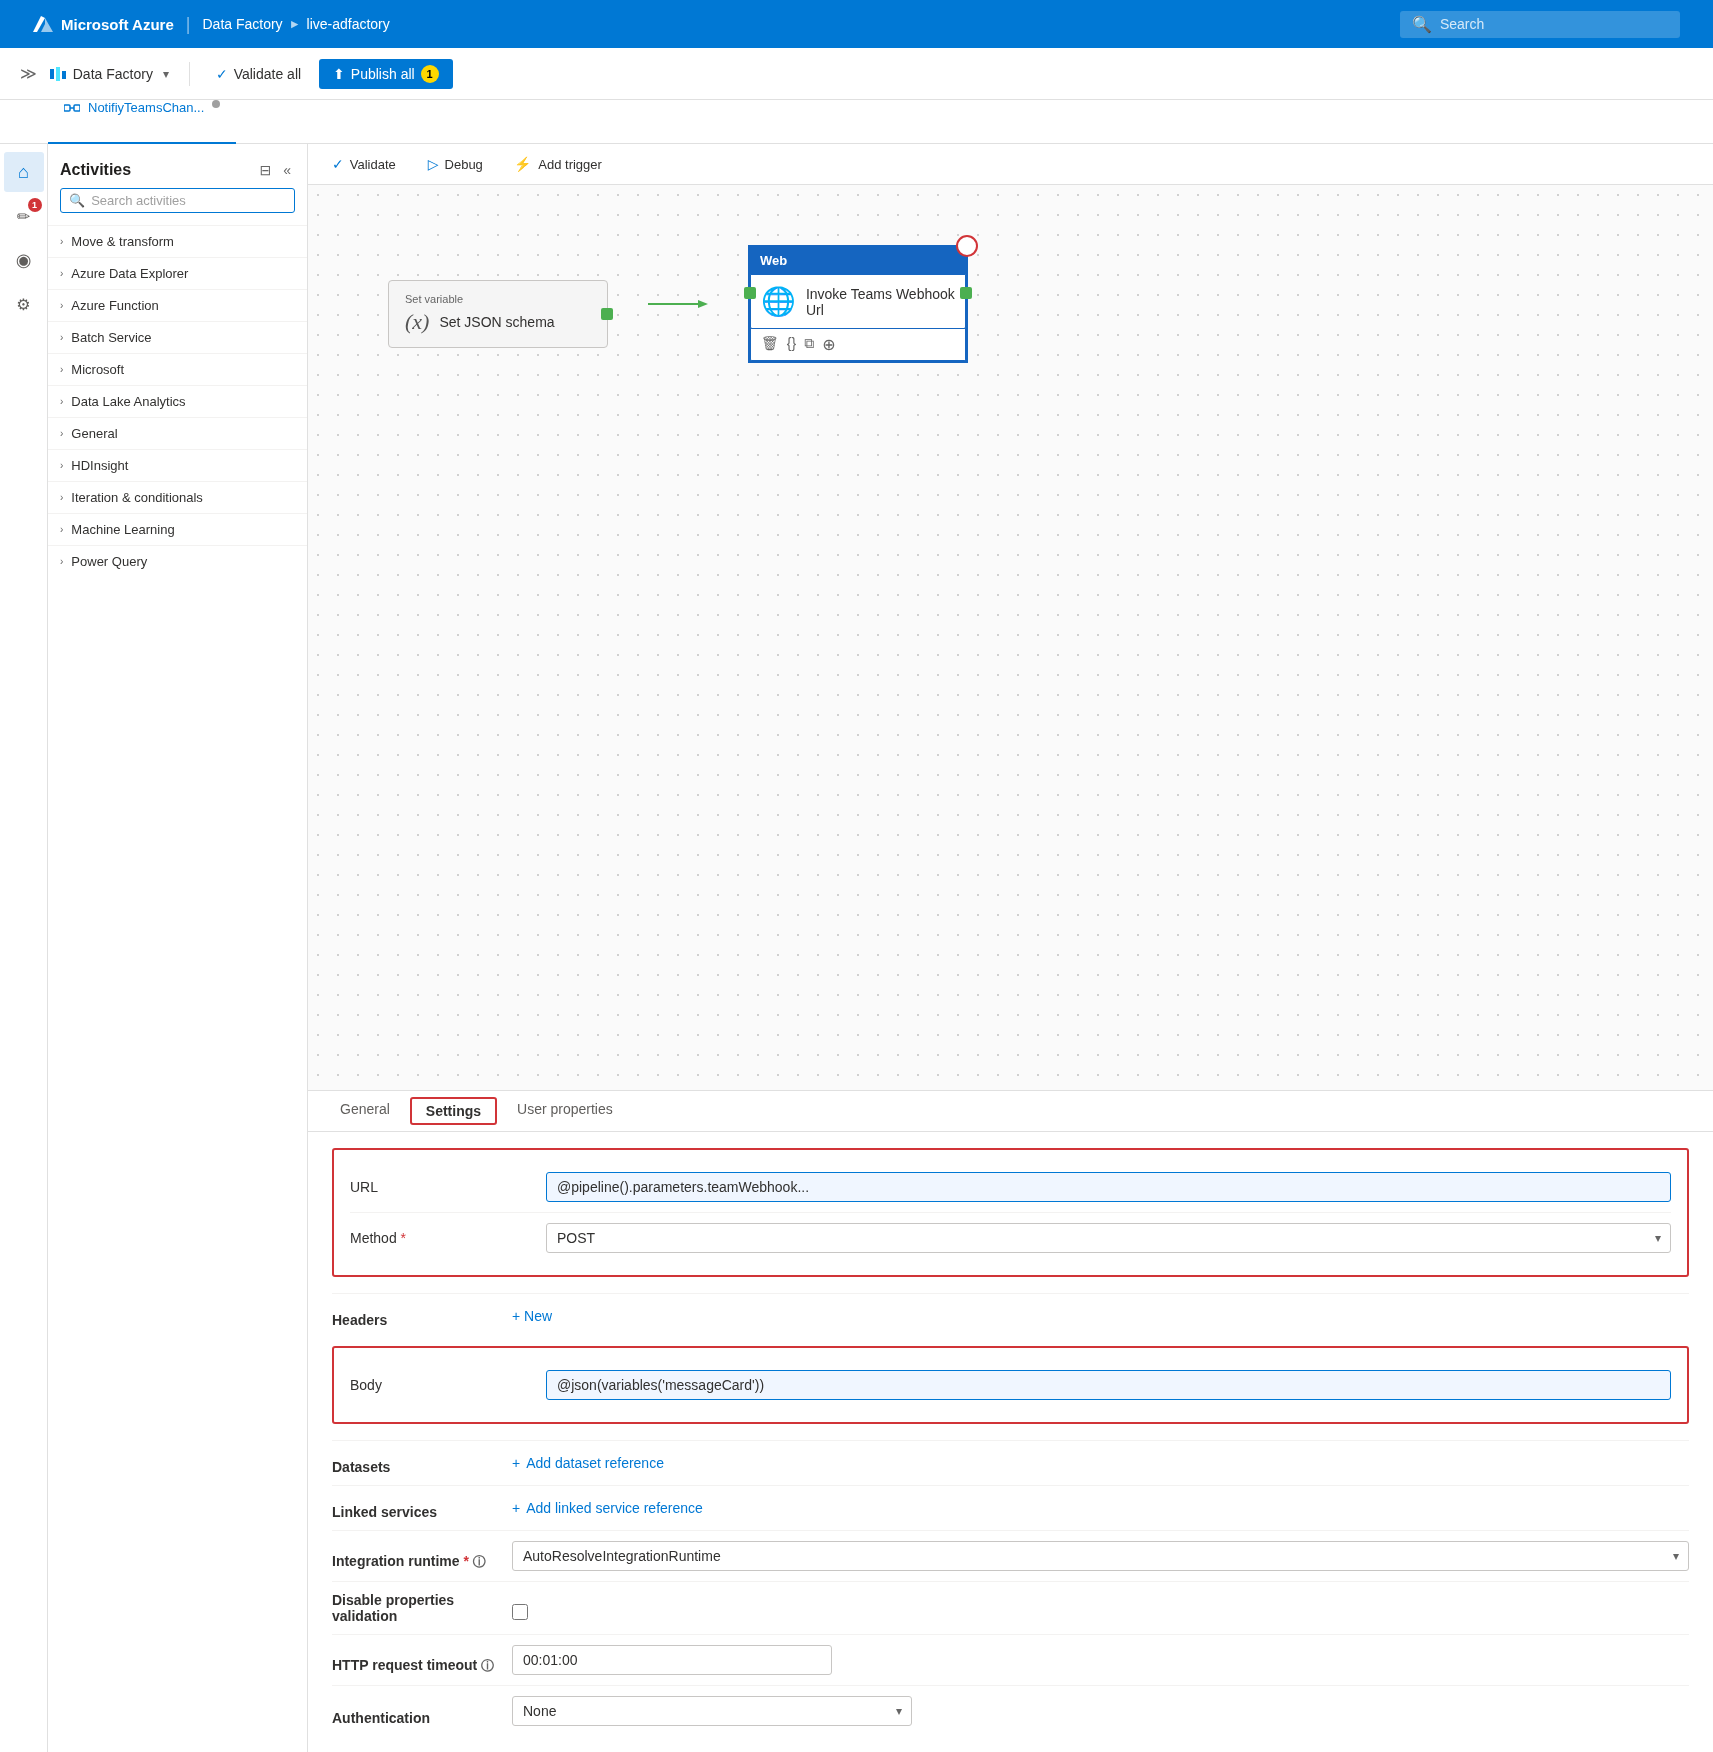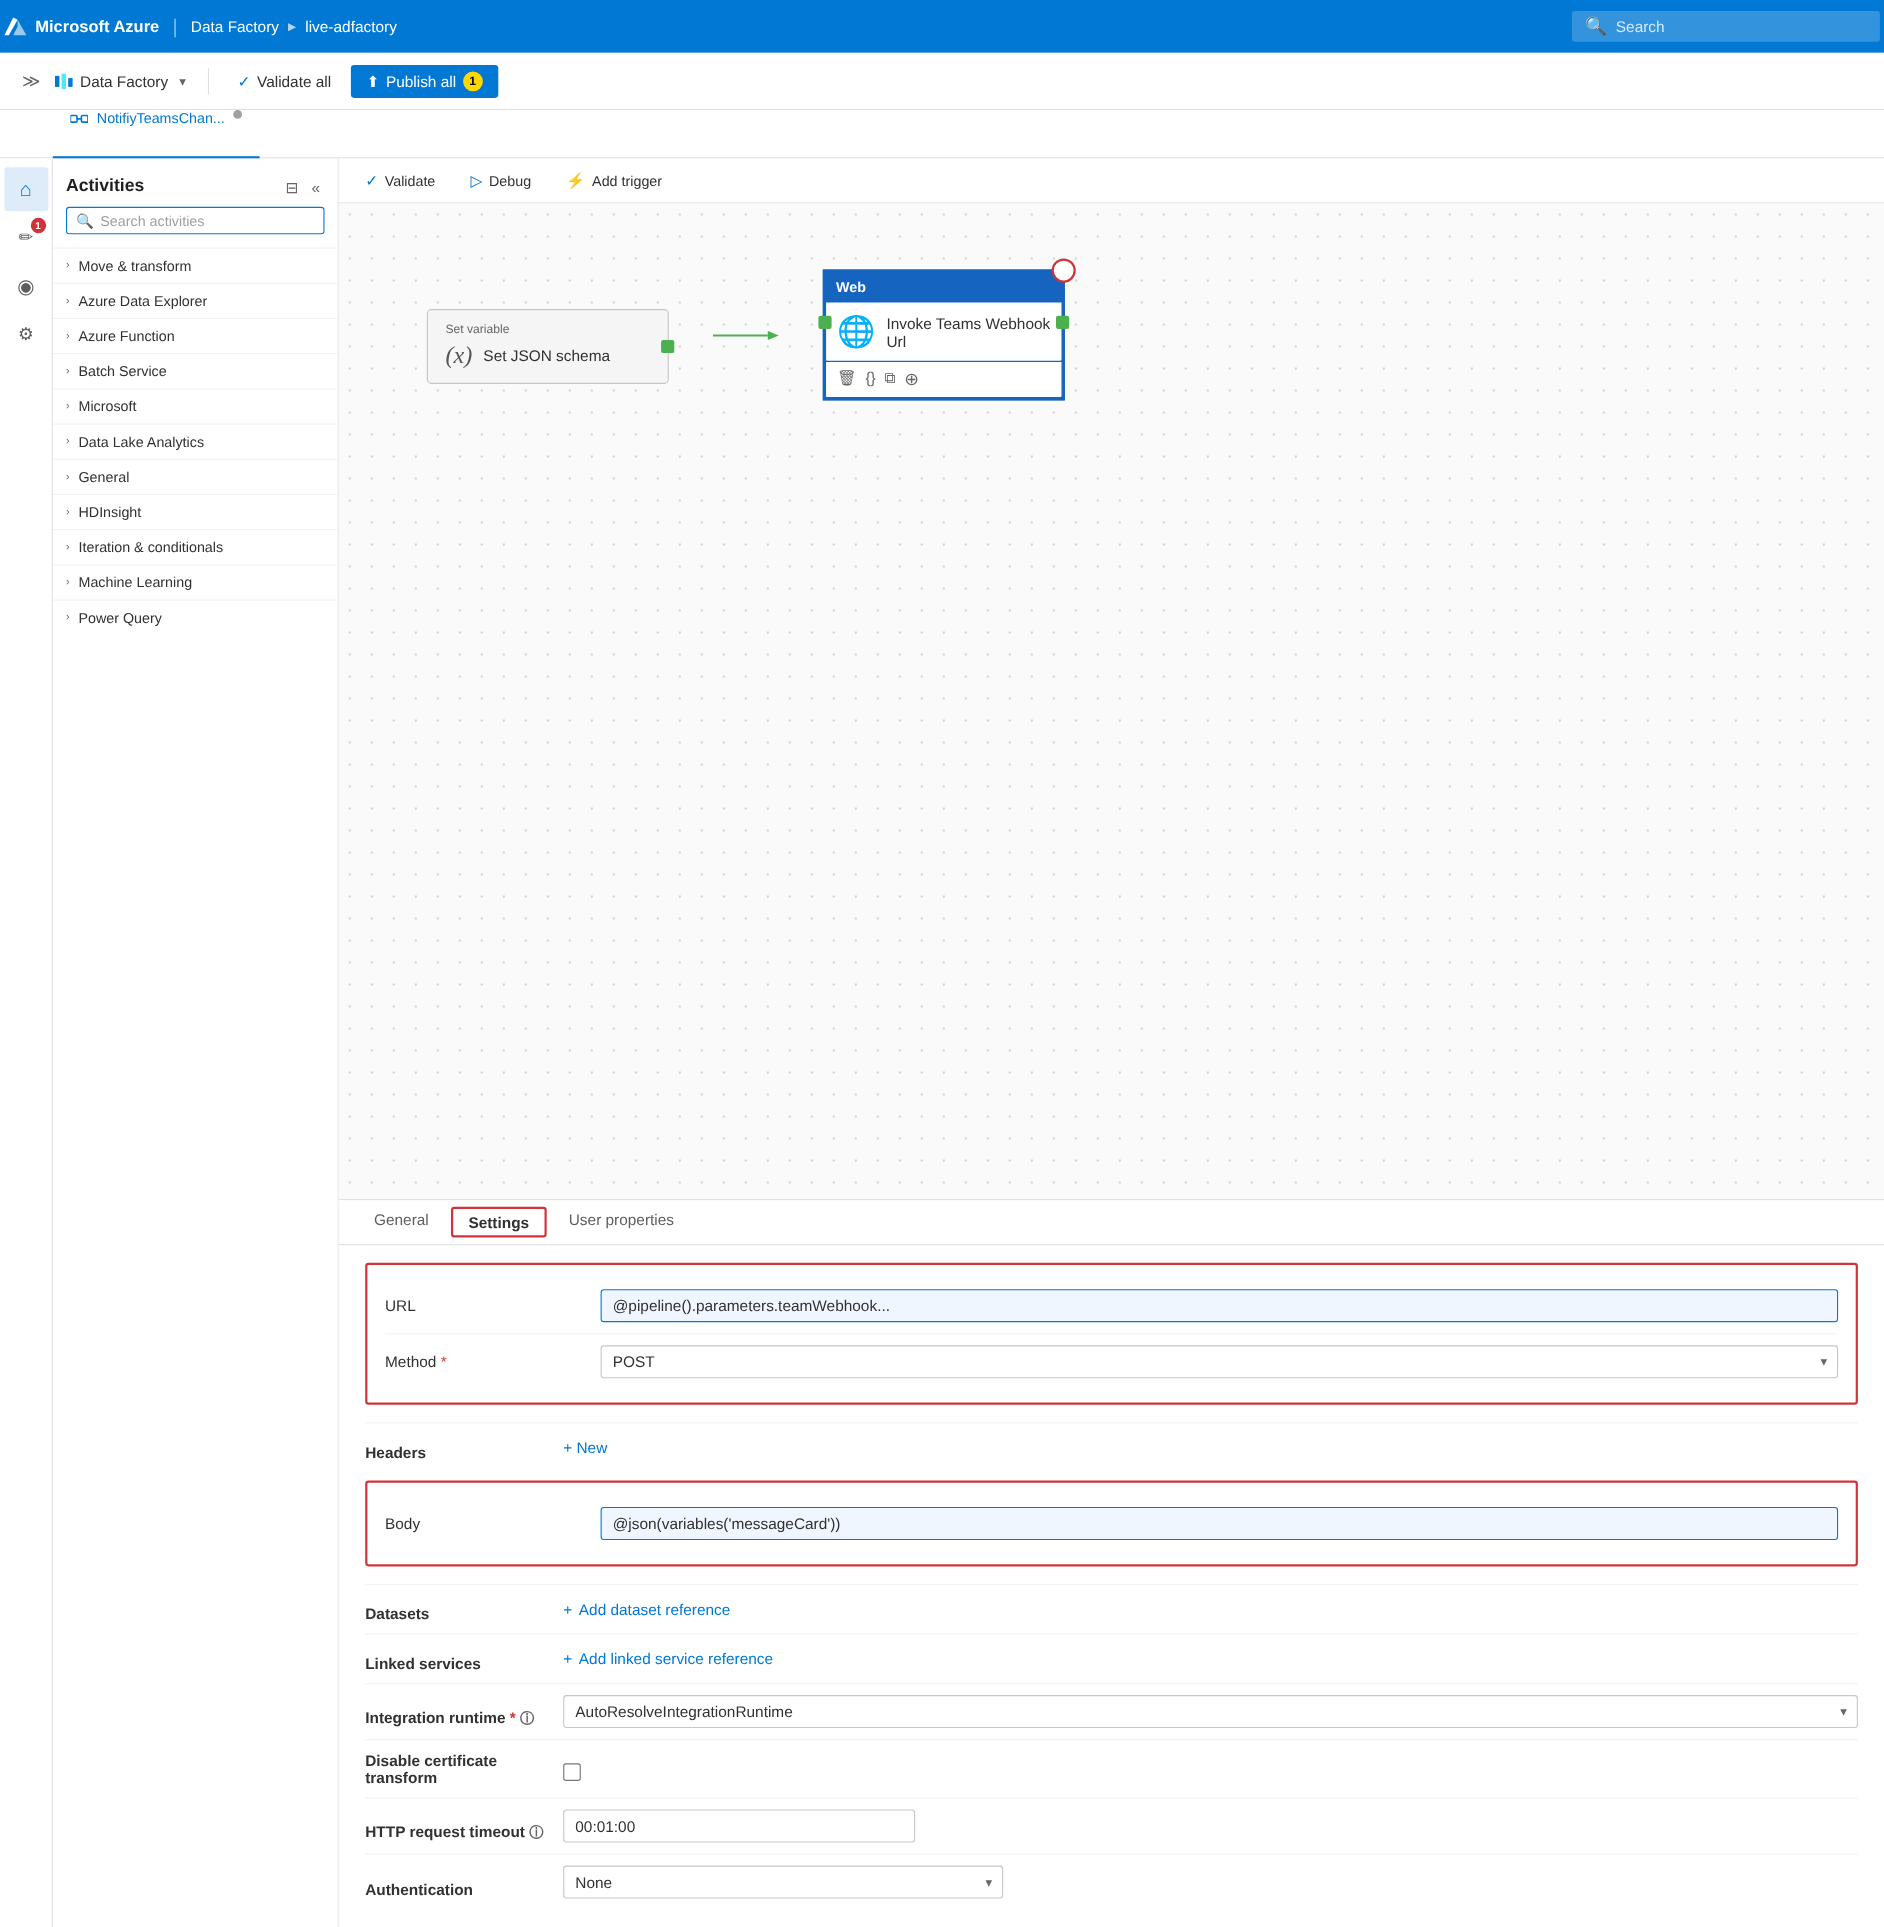--- a/index.html
+++ b/index.html
@@ -4,21 +4,21 @@
   <style>
     * { box-sizing: border-box; margin: 0; padding: 0; font-family: 'Segoe UI', Arial, sans-serif; }
     body { background: #f3f2f1; width: 1713px; min-height: 1752px; overflow-x: hidden; }
 
     
     .top-nav {
       background: #0078d4;
       height: 48px;
       display: flex;
       align-items: center;
-      padding: 0 4px;
+      padding: 0 33px;
       gap: 12px;
       color: white;
     }
     .top-nav-brand {
       font-size: 15px;
       font-weight: 600;
       color: white;
       display: flex;
       align-items: center;
       gap: 8px;
@@ -857,21 +857,21 @@
             </span>
             <div class="settings-value settings-select-wrapper">
               <select class="settings-select">
                 <option>AutoResolveIntegrationRuntime</option>
               </select>
               <span class="settings-select-chevron">▾</span>
             </div>
           </div>
 
           <div class="settings-row-plain">
-            <span class="settings-label">Disable certificate transform</span>
+            <span class="settings-label">Disable properties validation</span>
             <div class="settings-value">
               <input type="checkbox" class="checkbox-input" style="">
             </div>
           </div>
 
           <div class="settings-row-plain">
             <span class="settings-label">
               <span>HTTP request timeout</span>
               <span class="info-icon" title="Info"> ⓘ</span>
             </span>

